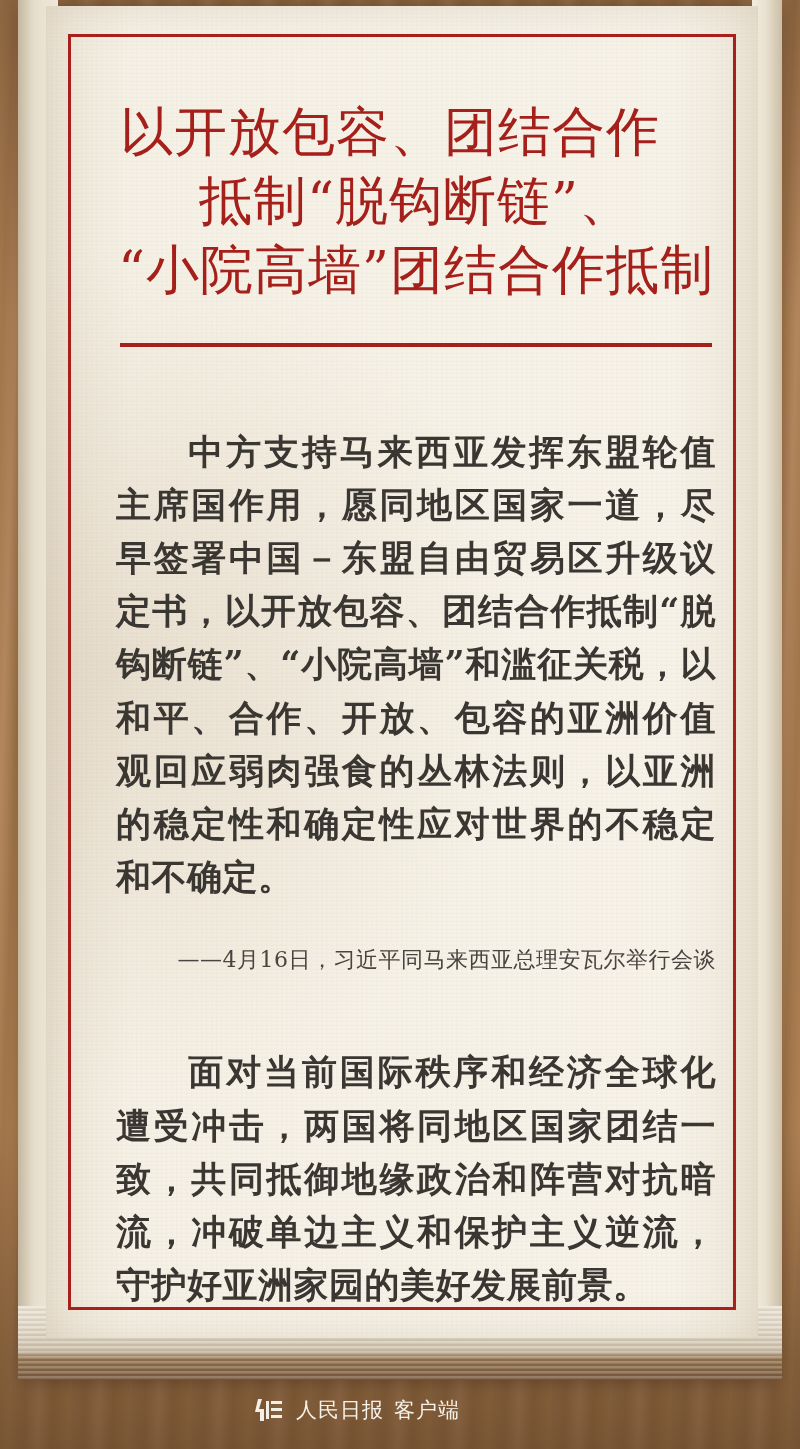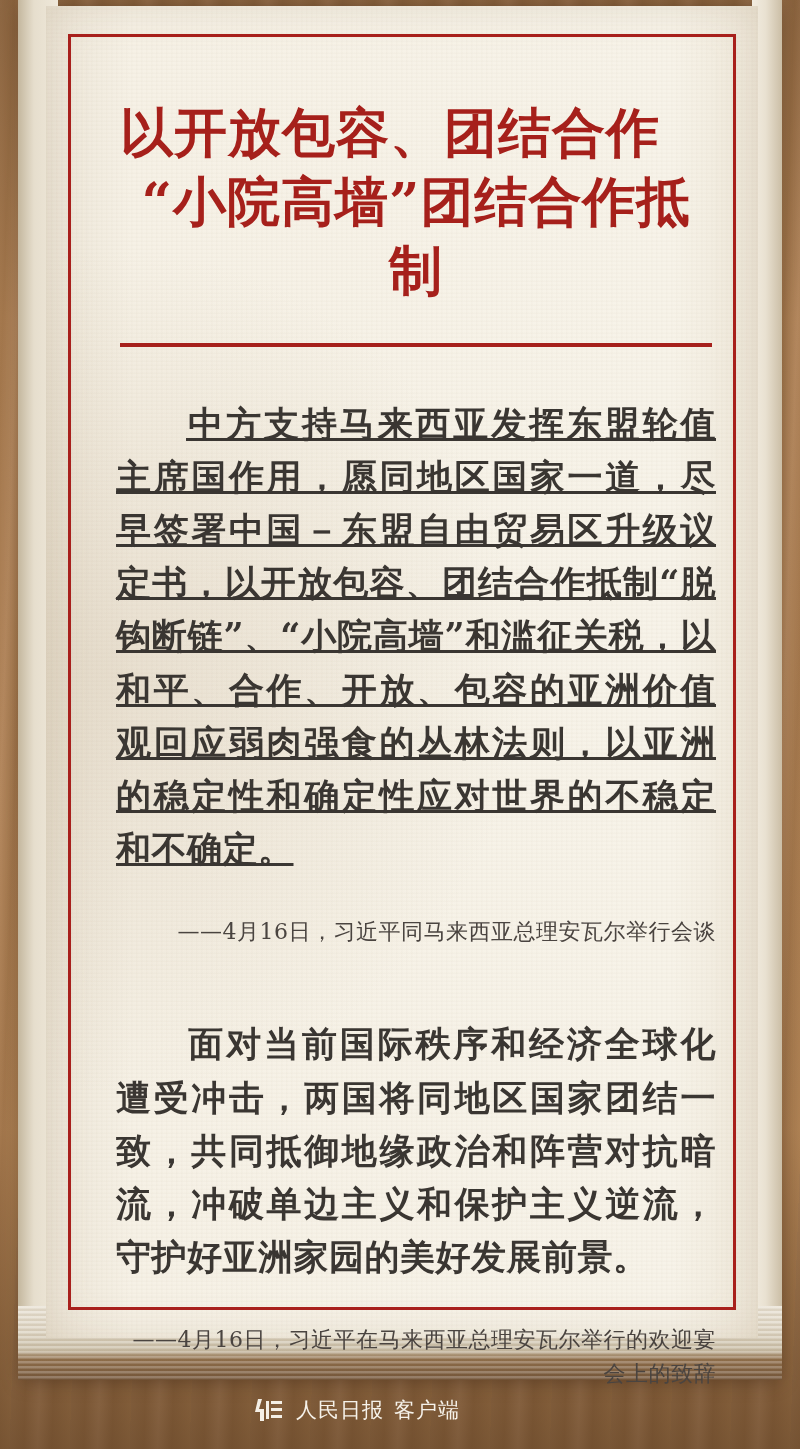--- a/index.html
+++ b/index.html
@@ -120,21 +120,21 @@
     position: absolute;
     left: 70px;
     top: 70px;
     width: 600px;
   }
 
   
   .title {
     color: #a6201b;
     font-family: "DejaVu Serif", "Liberation Serif", serif;
-    font-weight: bold;
+    font-weight: normal;
     font-size: 53px;
     line-height: 1.30;
     letter-spacing: 1px;
     text-align: center;
     margin: 22px 0 0 0;
   }
   .title .l1 { display:block; text-align: left; padding-left: 4px;}
   .title .l2 { display:block; text-align: center; }
   .title .l3 { display:block; text-align: center; }
 
@@ -149,21 +149,21 @@
   .para {
     color: #3a3632;
     font-family: "DejaVu Serif", "Liberation Serif", serif;
     font-weight: bold;
     font-size: 35px;
     line-height: 1.52;
     text-align: justify;
     text-justify: inter-character;
     letter-spacing: 0.5px;
   }
-  .para-1 { margin-top: 50px; text-decoration: underline; }
+  .para-1 { margin-top: 78px; }
   .para-2 { margin-top: 68px; }
   .indent { display: inline-block; width: 2em; }
 
   .attrib {
     color: #4a4440;
     font-family: "DejaVu Serif", "Liberation Serif", serif;
     font-size: 22px;
     line-height: 1.55;
     text-align: right;
     margin-top: 40px;
@@ -211,29 +211,29 @@
   <div class="page-stack-bottom"></div>
 
   <div class="page">
     <div class="paper-grain"></div>
     <div class="frame"></div>
 
     <div class="content">
 
       <h1 class="title">
         <span class="l1">以开放包容、团结合作</span>
+        <span class="l2">抵制“脱钩断链”、</span>
         <span class="l3">“小院高墙”团结合作抵制</span>
       </h1>
       <div class="title-rule"></div>
 
       <p class="para para-1"><span class="indent"></span><span>中方支持马来西亚发挥东盟轮值主席国作用，愿同地区国家一道，尽早签署中国－东盟自由贸易区升级议定书，以开放包容、团结合作抵制“脱钩断链”、“小院高墙”和滥征关税，以和平、合作、开放、包容的亚洲价值观回应弱肉强食的丛林法则，以亚洲的稳定性和确定性应对世界的不稳定和不确定。</span></p>
       <div class="attrib">——4月16日，习近平同马来西亚总理安瓦尔举行会谈</div>
 
       <p class="para para-2"><span class="indent"></span><span>面对当前国际秩序和经济全球化遭受冲击，两国将同地区国家团结一致，共同抵御地缘政治和阵营对抗暗流，冲破单边主义和保护主义逆流，守护好亚洲家园的美好发展前景。</span></p>
-      <div class="attrib">——4月16日，习近平在马来西亚总理安瓦尔举行的欢迎宴会上的致辞</div>
 
     </div>
   </div>
 </div>
 
 <div class="footer">
   <span class="footer-inner">
     <span class="logo-mark">
       <svg width="34" height="26" viewBox="0 0 34 26" aria-hidden="true">
         <g fill="#f4efe6">

